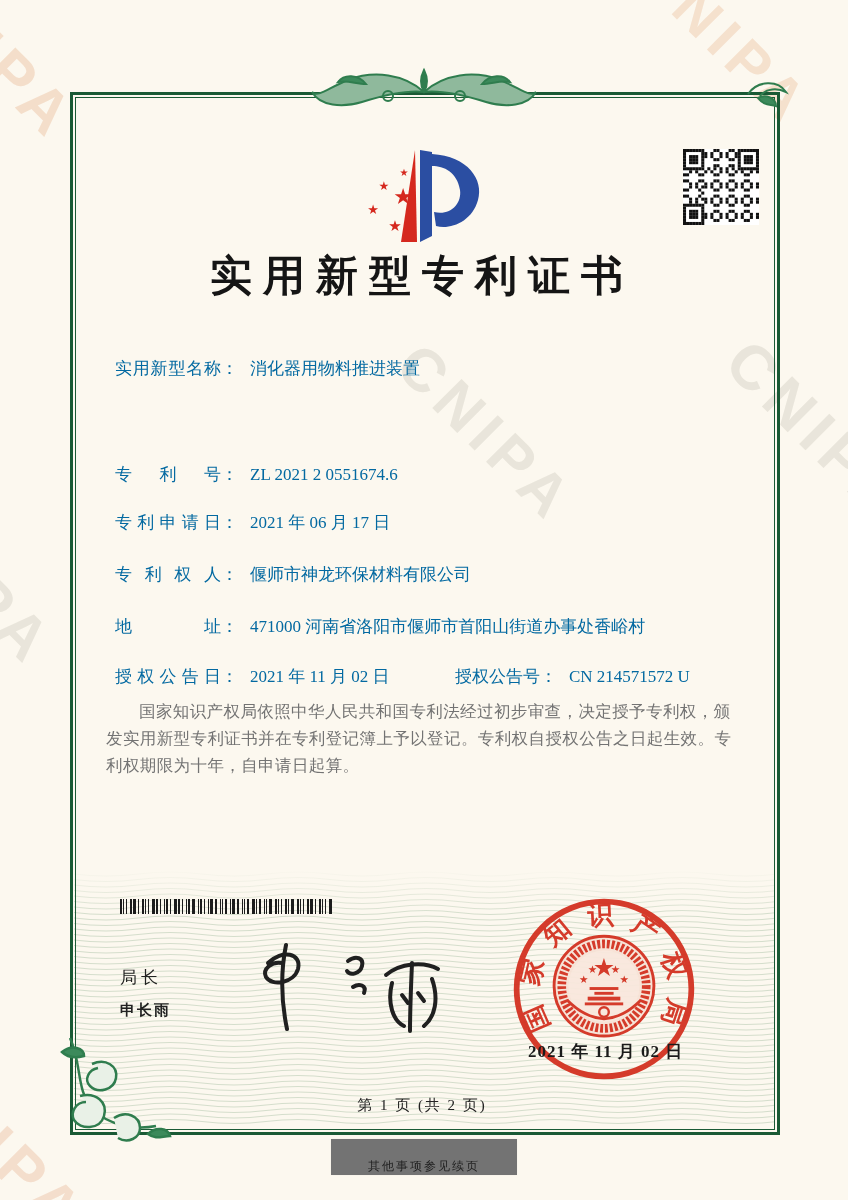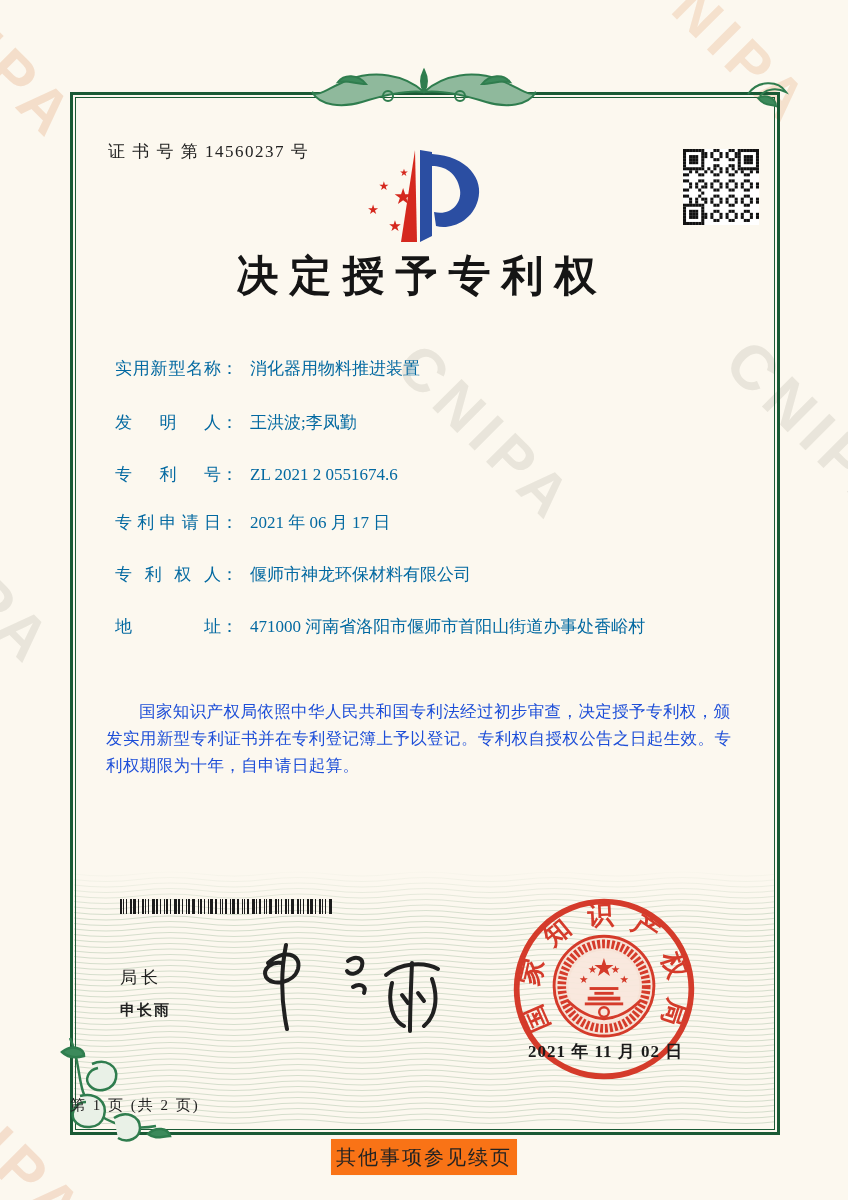--- a/index.html
+++ b/index.html
@@ -40,36 +40,36 @@
 
   
   .row{position:absolute;left:115px;font-size:17px;z-index:2;white-space:nowrap;color:#0369a1;}
   .flabel{display:inline-block;width:106px;text-align:justify;text-align-last:justify;vertical-align:bottom;}
   .fcolon{margin-right:12px;}
   .r1{top:357px}.r2{top:411px}.r3{top:463px}.r4{top:511px}.r5{top:563px}.r6{top:615px}.r7{top:665px}
   .grant2{position:absolute;left:340px;top:0;}
 
   
   .paras{position:absolute;left:106px;top:698px;width:640px;font-size:16.5px;line-height:27px;
-         letter-spacing:0.4px;z-index:2;color:#1d4ed8;}
+         letter-spacing:0.4px;z-index:2;color:#737373;}
   .paras p{margin:0;text-indent:2em;}
 
   .barcode{position:absolute;left:120px;top:899px;z-index:2;}
   .sig-title{position:absolute;left:120px;top:966px;font-size:17px;letter-spacing:4px;z-index:2;}
   .sig-name{position:absolute;left:120px;top:1001px;font-size:15px;letter-spacing:2px;z-index:2;font-weight:bold;}
   .signature{position:absolute;left:252px;top:933px;z-index:2;}
 
   .seal{position:absolute;left:508px;top:893px;z-index:2;opacity:0.94;}
   .seal-date{position:absolute;left:528px;top:1040px;width:190px;font-size:17px;font-weight:600;
              color:#1b1b1b;letter-spacing:1px;z-index:3;white-space:nowrap;}
 
-  .pageno{position:absolute;left:70px;top:1096px;width:704px;text-align:left;font-size:15px;
+  .pageno{position:absolute;left:70px;top:1096px;width:704px;text-align:center;font-size:15px;
           letter-spacing:2px;z-index:2;}
-  .contnote{position:absolute;left:331px;top:1139px;width:186px;height:36px;background:#f97316;
-            z-index:2;display:flex;align-items:center;justify-content:center;font-size:20px;
+  .contnote{position:absolute;left:331px;top:1139px;width:186px;height:36px;background:#737373;
+            z-index:2;display:flex;align-items:flex-end;justify-content:center;font-size:12px;
             letter-spacing:2px;box-shadow:0 0 2px rgba(0,0,0,0.05);}
 </style>
 </head>
 <body>
 
 <div class="page">
 
   <span class="wm wm1">CNIPA</span>
   <span class="wm wm2">CNIPA</span>
   <span class="wm wm3">CNIPA</span>
@@ -156,21 +156,20 @@
     </g>
   </svg>
 
   <svg class="orn orn-tr" width="48" height="46" viewBox="0 0 48 46">
     <g fill="none" stroke="#2f7d4e" stroke-width="2">
       <path d="M4 22 c10 -14 30 -14 38 -2 c-8 -4 -20 -4 -26 4"></path>
       <path d="M14 26 c8 -4 18 0 18 8 c-6 -2 -12 0 -18 -8 Z" fill="#3c8a5b"></path>
     </g>
   </svg>
 
-  <div class="certno">证 书 号 第 14560237 号</div>
 
   <svg class="logo" width="150" height="112" viewBox="0 0 150 112">
     <polygon points="63,10 49,102 65,102" fill="#d5281e"></polygon>
     <polygon points="68,10 68,102 80,96 80,12" fill="#2b4ea2"></polygon>
     <path d="M80 14 C116 16 132 40 126 60 C120 82 98 90 84 86 L82 72 C98 76 110 64 108 50 C105 32 92 26 80 26 Z" fill="#2b4ea2"></path>
     <g fill="#d5281e" font-family="'DejaVu Sans', sans-serif" text-anchor="middle">
       <text x="52" y="36" font-size="10">★</text>
       <text x="32" y="50" font-size="12">★</text>
       <text x="51" y="64" font-size="22">★</text>
       <text x="21" y="74" font-size="13">★</text>
@@ -426,39 +425,42 @@
       <rect x="21" y="23" width="1" height="1" fill="#111"></rect>
       <rect x="0" y="24" width="1" height="1" fill="#111"></rect>
       <rect x="1" y="24" width="1" height="1" fill="#111"></rect>
       <rect x="2" y="24" width="1" height="1" fill="#111"></rect>
       <rect x="3" y="24" width="1" height="1" fill="#111"></rect>
       <rect x="4" y="24" width="1" height="1" fill="#111"></rect>
       <rect x="5" y="24" width="1" height="1" fill="#111"></rect>
       <rect x="6" y="24" width="1" height="1" fill="#111"></rect>
     </svg>
 
-  <div class="title">决定授予专利权</div>
+  <div class="title">实用新型专利证书</div>
 
   <div class="row r1">
     <span class="flabel">实用新型名称</span><span class="fcolon">：</span><span>消化器用物料推进装置</span>
   </div>
-  <div class="row r2">
-    <span class="flabel">发明人</span><span class="fcolon">：</span><span>王洪波;李凤勤</span>
-  </div>
   <div class="row r3">
     <span class="flabel">专利号</span><span class="fcolon">：</span><span>ZL 2021 2 0551674.6</span>
   </div>
   <div class="row r4">
     <span class="flabel">专利申请日</span><span class="fcolon">：</span><span>2021 年 06 月 17 日</span>
   </div>
   <div class="row r5">
     <span class="flabel">专利权人</span><span class="fcolon">：</span><span>偃师市神龙环保材料有限公司</span>
   </div>
   <div class="row r6">
     <span class="flabel">地址</span><span class="fcolon">：</span><span>471000 河南省洛阳市偃师市首阳山街道办事处香峪村</span>
+  </div>
+  <div class="row r7">
+    <span class="flabel">授权公告日</span><span class="fcolon">：</span><span>2021 年 11 月 02 日</span>
+    <span class="grant2">
+      <span>授权公告号</span><span class="fcolon">：</span><span>CN 214571572 U</span>
+    </span>
   </div>
 
   <div class="paras">
     <p>国家知识产权局依照中华人民共和国专利法经过初步审查，决定授予专利权，颁发实用新型专利证书并在专利登记簿上予以登记。专利权自授权公告之日起生效。专利权期限为十年，自申请日起算。</p>
   </div>
 
   <svg class="barcode" id="barcode" width="216" height="15">
       <rect x="0" y="0" width="2" height="15" fill="#1c1c1c"></rect>
       <rect x="3" y="0" width="1" height="15" fill="#1c1c1c"></rect>
       <rect x="6" y="0" width="1" height="15" fill="#1c1c1c"></rect>

